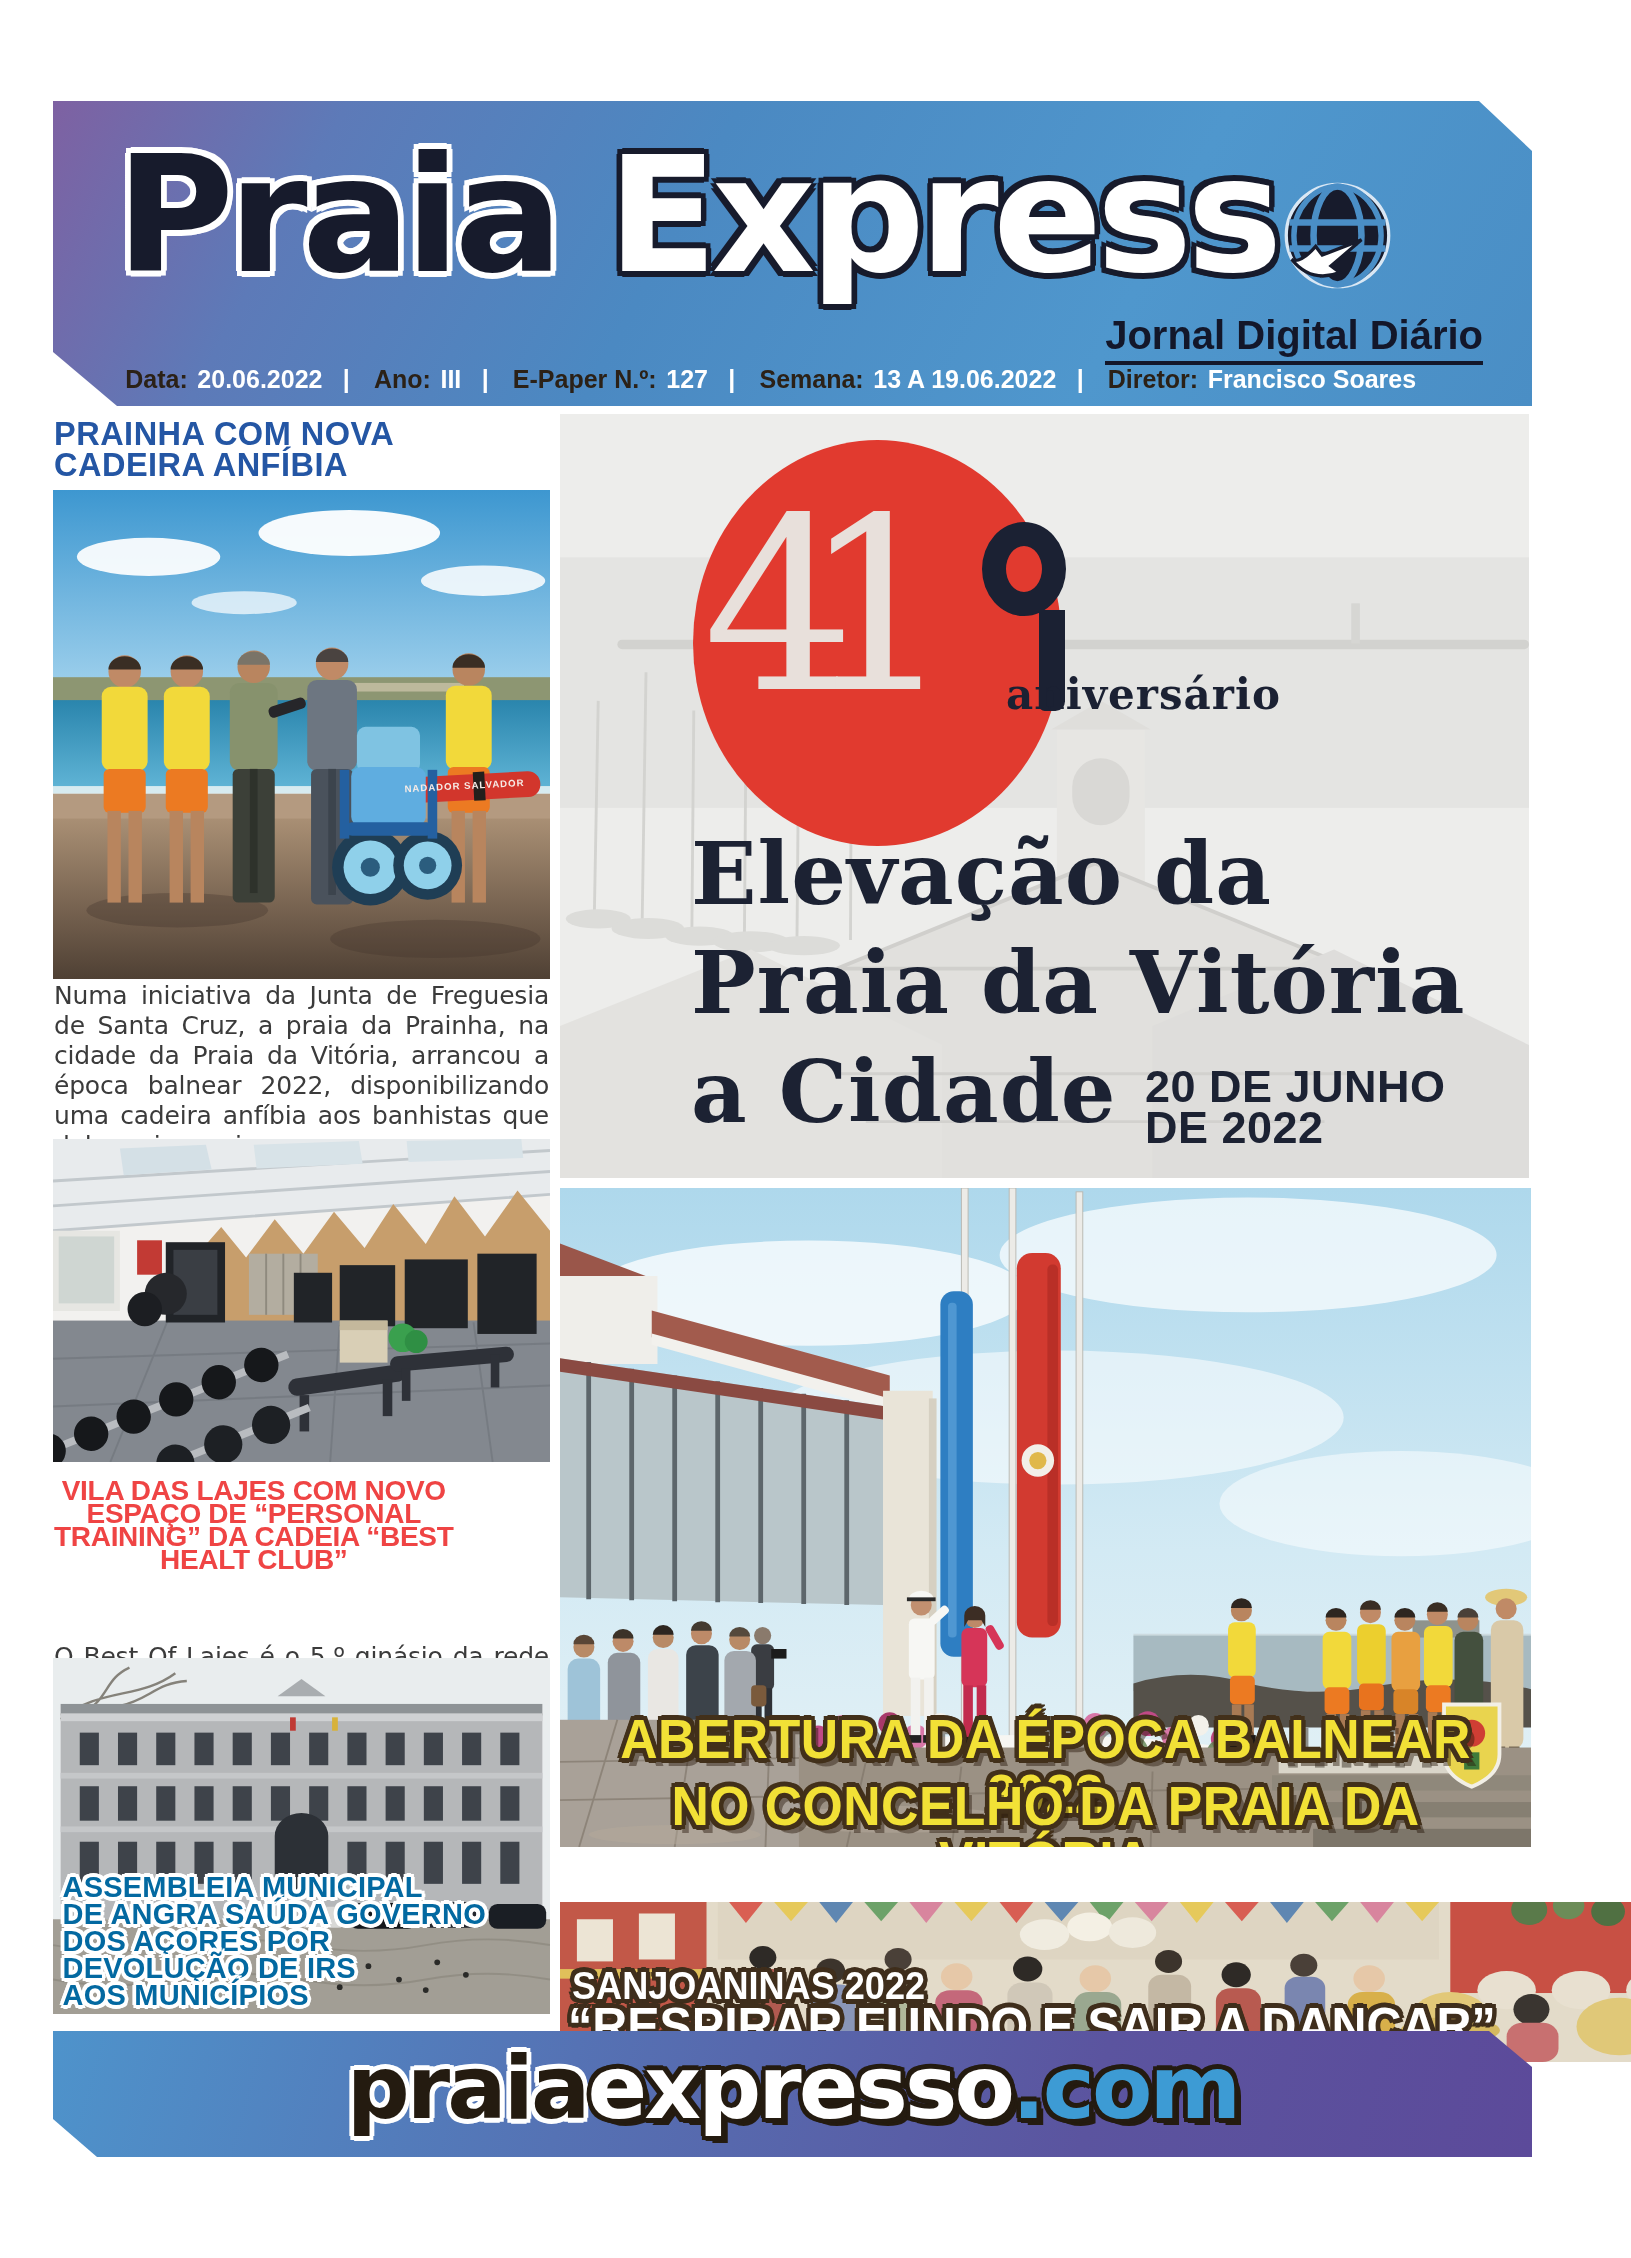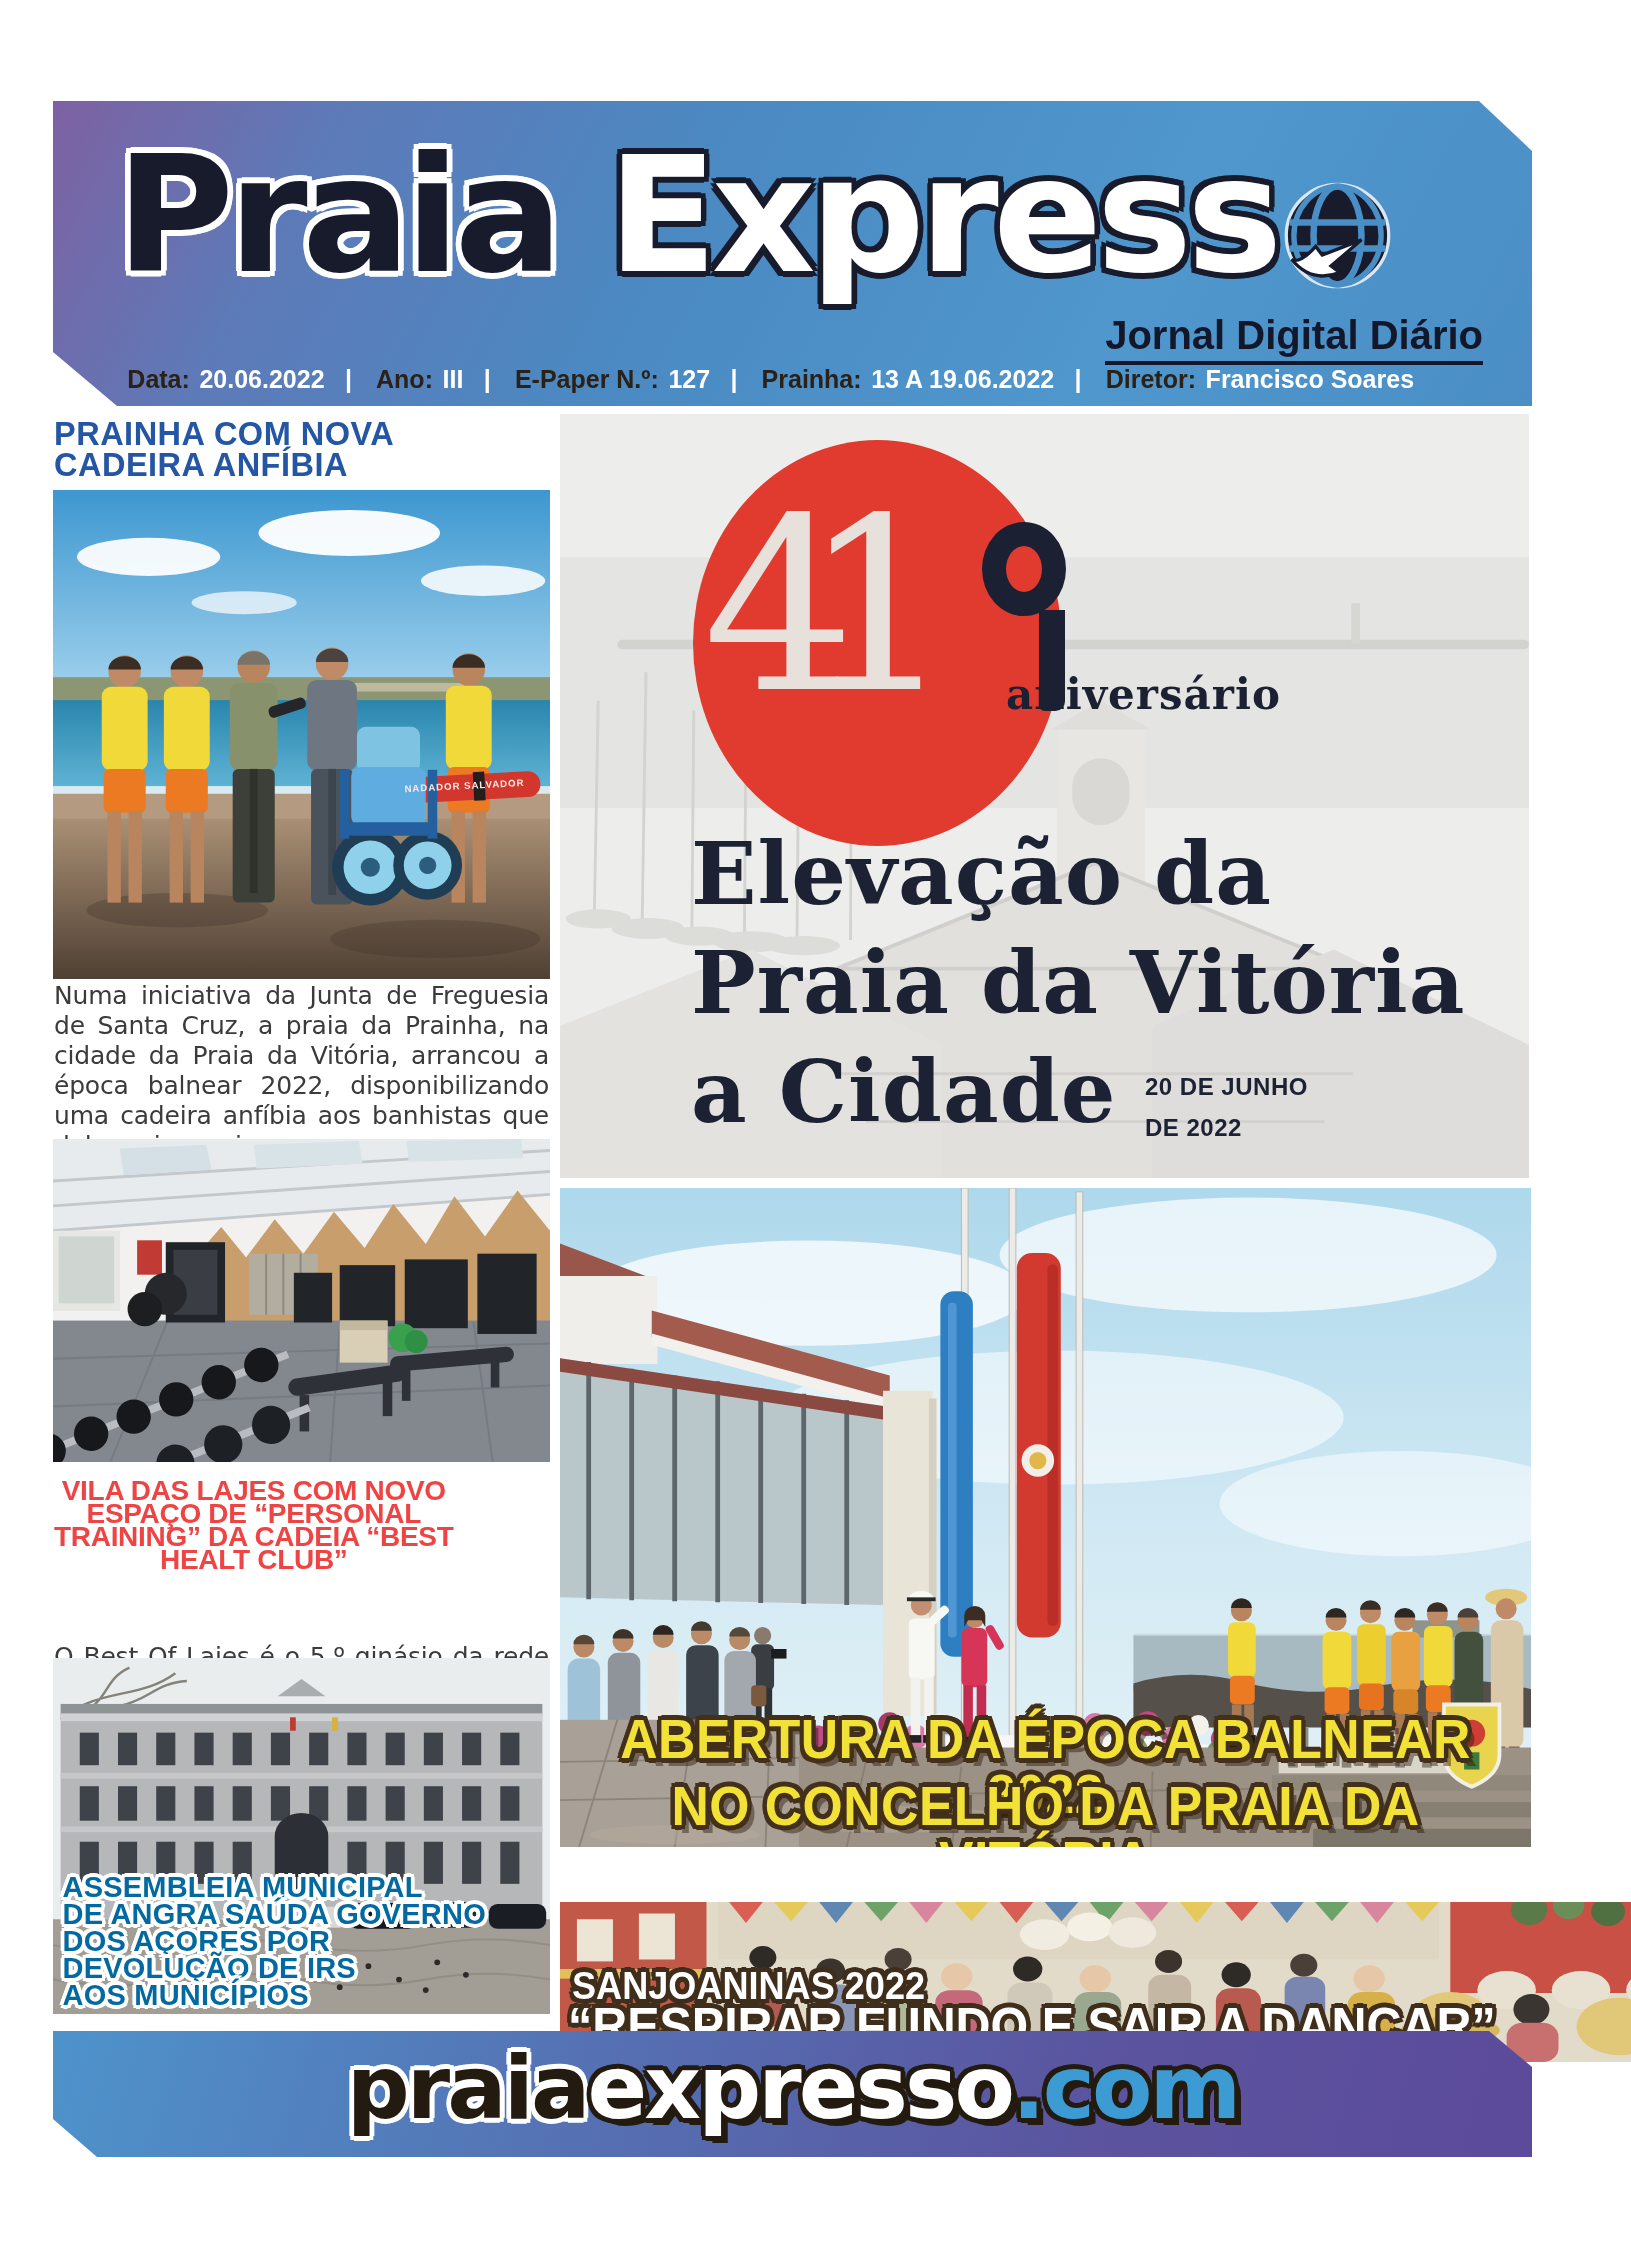--- a/index.html
+++ b/index.html
@@ -48,21 +48,21 @@
   .title-zone{position:absolute;left:560px;top:414px;width:969px;height:764px;background:#ef4444;overflow:hidden;}
   .red-circle{position:absolute;left:133px;top:26px;width:369px;height:406px;border-radius:50%;background:#e13a2f;}
   .num41{position:absolute;left:143px;top:73px;font-family:"DejaVu Serif",serif;font-weight:normal;
     font-size:239px;line-height:1;letter-spacing:-53px;color:#e9e6e1;opacity:.97;}
   .ord-ring{position:absolute;left:422px;top:108px;width:36px;height:46px;border:24px solid #1b2133;border-radius:50%;}
   .ord-stem{position:absolute;left:479px;top:196px;width:26px;height:101px;background:#1b2133;border-radius:0 0 9.6px 5.7px;}
   .aniv{position:absolute;left:446px;top:256px;font-family:"DejaVu Serif",serif;font-weight:bold;
     font-size:42px;color:#1b2133;letter-spacing:1px;}
   .main-head{position:absolute;left:131px;top:405px;font-family:"DejaVu Serif",serif;font-weight:bold;
     font-size:86px;line-height:109px;color:#1c2233;letter-spacing:1px;white-space:nowrap;}
-  .main-date{position:absolute;left:585px;top:652px;font-size:24px;font-weight:bold;color:#1c2233;line-height:41px;letter-spacing:0.5px;}
+  .main-date{position:absolute;left:585px;top:652px;font-size:45px;font-weight:bold;color:#1c2233;line-height:41px;letter-spacing:0.5px;}
 
   
   .flags-box{left:560px;top:1188px;width:971px;height:659px;}
   .yellow-line{position:absolute;left:0;width:100%;text-align:center;font-size:55px;font-weight:bold;
     color:#f2e136;letter-spacing:0.5px;transform:scaleX(.94);line-height:1;
     text-shadow:-3.8px -3.8px 0 #42301a,3.8px -3.8px 0 #42301a,-3.8px 3.8px 0 #42301a,3.8px 3.8px 0 #42301a,0 -4.8px 0 #42301a,0 4.8px 0 #42301a,-4.8px 0 0 #42301a,4.8px 0 0 #42301a,7.6px 7.6px 0 rgba(40,25,10,.45);}
   .yl1{top:524px;}
   .yl2{top:591px;}
 
   
@@ -106,21 +106,21 @@
       </svg>
     </div>
     <div class="tagline">Jornal Digital Diário</div>
     <div class="dateline">
       <span class="lbl">Data:</span><span class="val">20.06.2022</span>
       <span class="sep">|</span>
       <span class="lbl">Ano:</span><span class="val">III</span>
       <span class="sep">|</span>
       <span class="lbl">E-Paper N.º:</span><span class="val">127</span>
       <span class="sep">|</span>
-      <span class="lbl">Prainha:</span><span class="val">13 A 19.06.2022</span>
+      <span class="lbl">Semana:</span><span class="val">13 A 19.06.2022</span>
       <span class="sep">|</span>
       <span class="lbl">Diretor:</span><span class="val">Francisco Soares</span>
     </div>
   </div>
 
   <div class="h-blue">
     <div>PRAINHA COM NOVA</div>
     <div>CADEIRA ANFÍBIA</div>
   </div>
 

